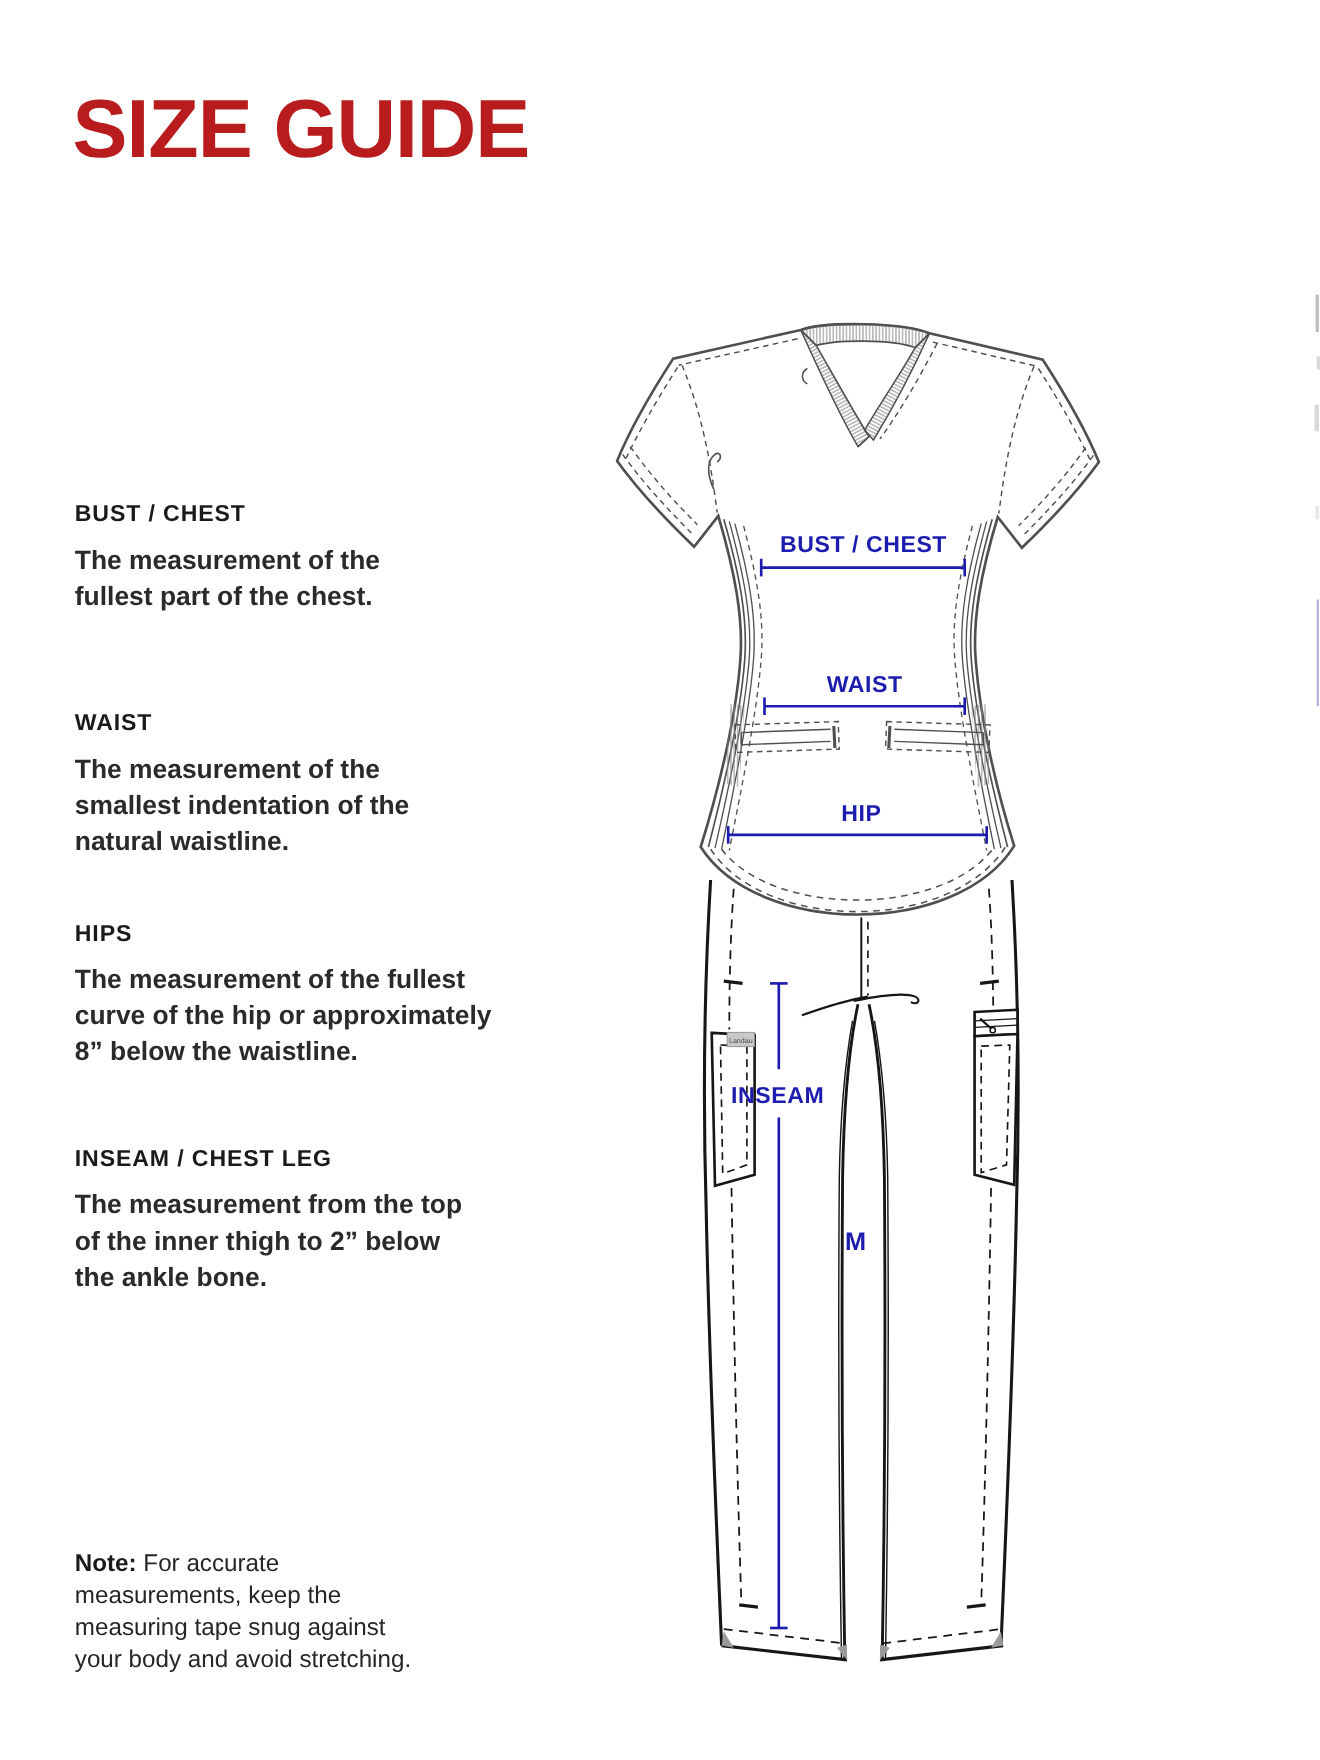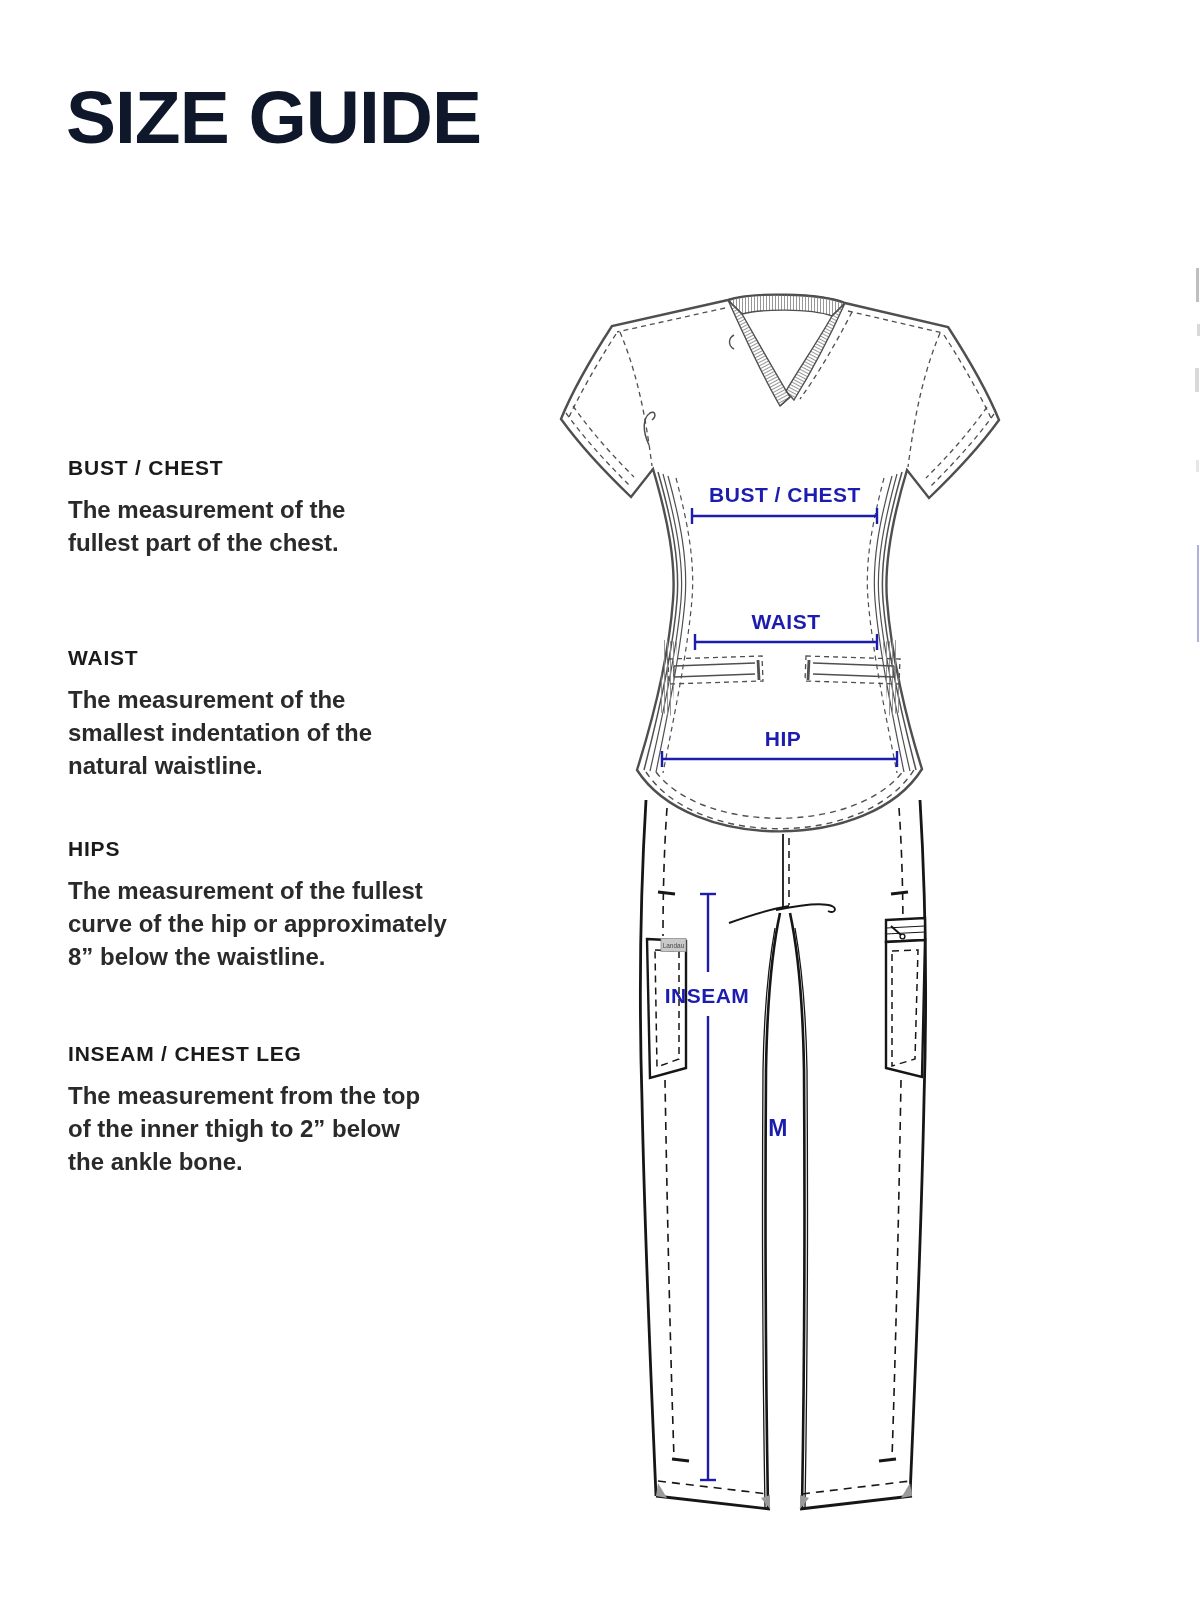--- a/index.html
+++ b/index.html
@@ -3,21 +3,21 @@
 <meta charset="utf-8">
 <style>
   html,body{margin:0;padding:0;background:#ffffff;}
   .canvas{
     position:relative;width:1200px;height:1600px;background:#ffffff;
     font-family:"Liberation Sans",sans-serif;color:#1e1e1e;overflow:hidden;
   }
   .abs{position:absolute;}
   .page-title{
     left:66px;top:80px;font-size:75px;font-weight:700;letter-spacing:-1px;
-    line-height:1;color:#0f172a;white-space:nowrap;
+    line-height:1;color:#b91c1c;white-space:nowrap;
   }
   .intro{
     left:68px;top:182px;width:470px;font-size:27px;line-height:38.5px;
     color:#1f1f1f;white-space:pre-line;
   }
   .section{left:68px;width:400px;}
   .sec-bust{top:456px;}
   .sec-waist{top:646px;}
   .sec-hips{top:837px;}
   .sec-inseam{top:1042px;}
@@ -65,20 +65,24 @@
 8” below the waistline.</p>
   </div>
 
   <div class="abs section sec-inseam">
     <h3>INSEAM / CHEST LEG</h3>
     <p>The measurement from the top
 of the inner thigh to 2” below
 the ankle bone.</p>
   </div>
 
+  <div class="abs note"><span class="note-label">Note:</span><span> For accurate
+measurements, keep the
+measuring tape snug against
+your body and avoid stretching.</span></div>
 
   <svg class="abs diagram-svg" width="480" height="1260" viewBox="530 270 480 1260" xmlns="http://www.w3.org/2000/svg">
     <defs>
       <pattern id="rib" width="3" height="8" patternUnits="userSpaceOnUse">
         <path d="M1.5,0 V8" stroke="#8b8b8b" stroke-width="0.9"></path>
       </pattern>
       <pattern id="ribL" width="3" height="8" patternUnits="userSpaceOnUse" patternTransform="rotate(62)">
         <path d="M1.5,0 V8" stroke="#8b8b8b" stroke-width="0.9"></path>
       </pattern>
       <pattern id="ribR" width="3" height="8" patternUnits="userSpaceOnUse" patternTransform="rotate(-62)">

